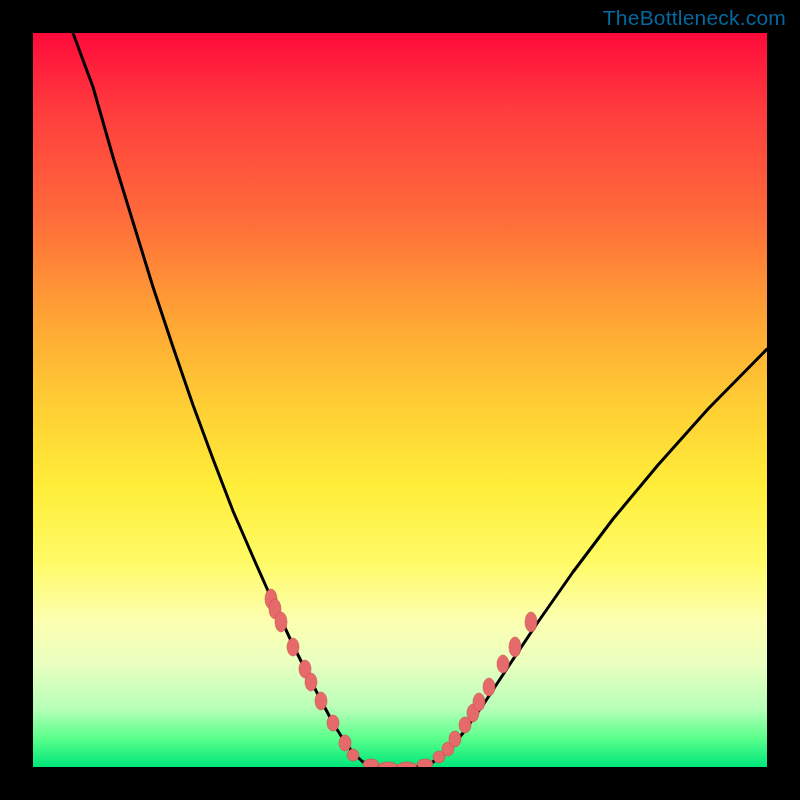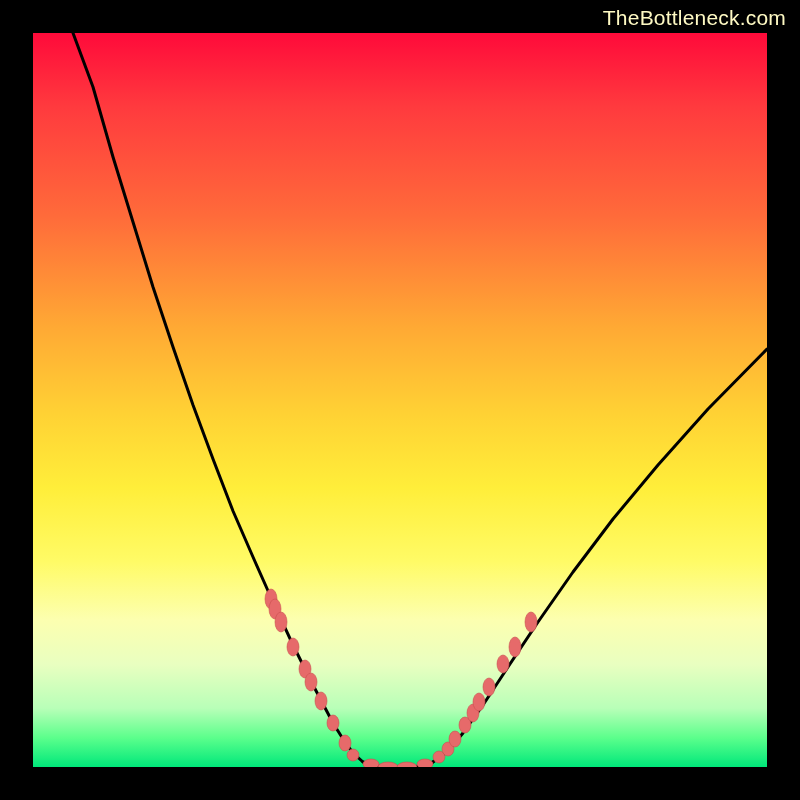--- a/index.html
+++ b/index.html
@@ -35,21 +35,21 @@
       #e9ffc0 86%,
       #b8ffb8 92%,
       #5cff8c 96%,
       #00e77a 100%
     );
   }
   .watermark {
     position: absolute;
     top: 6px;
     right: 14px;
-    color: #fef9c3;
+    color: #0369a1;
     font-size: 21px;
     letter-spacing: 0.2px;
     font-weight: 500;
   }
   svg.curve {
     position: absolute;
     left: 0; top: 0;
     width: 734px; height: 734px;
   }
 </style>

